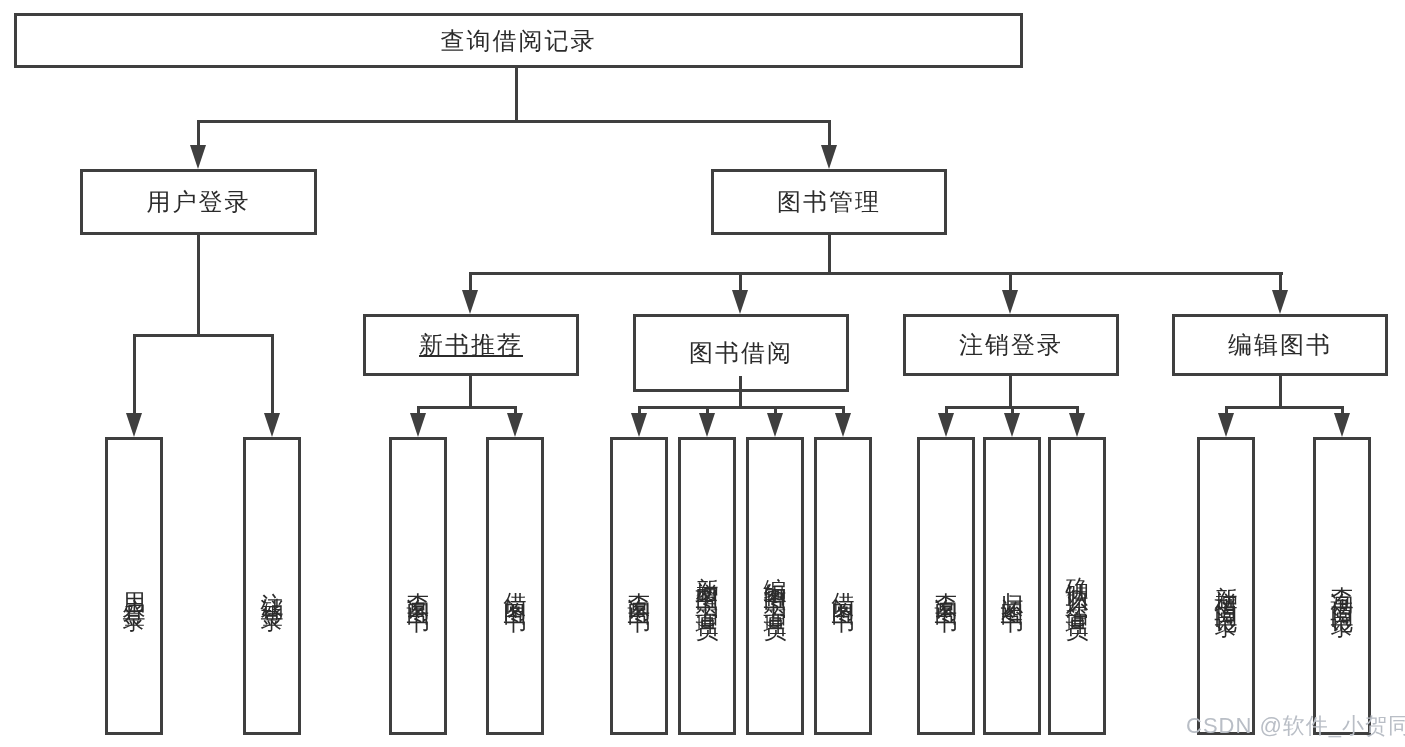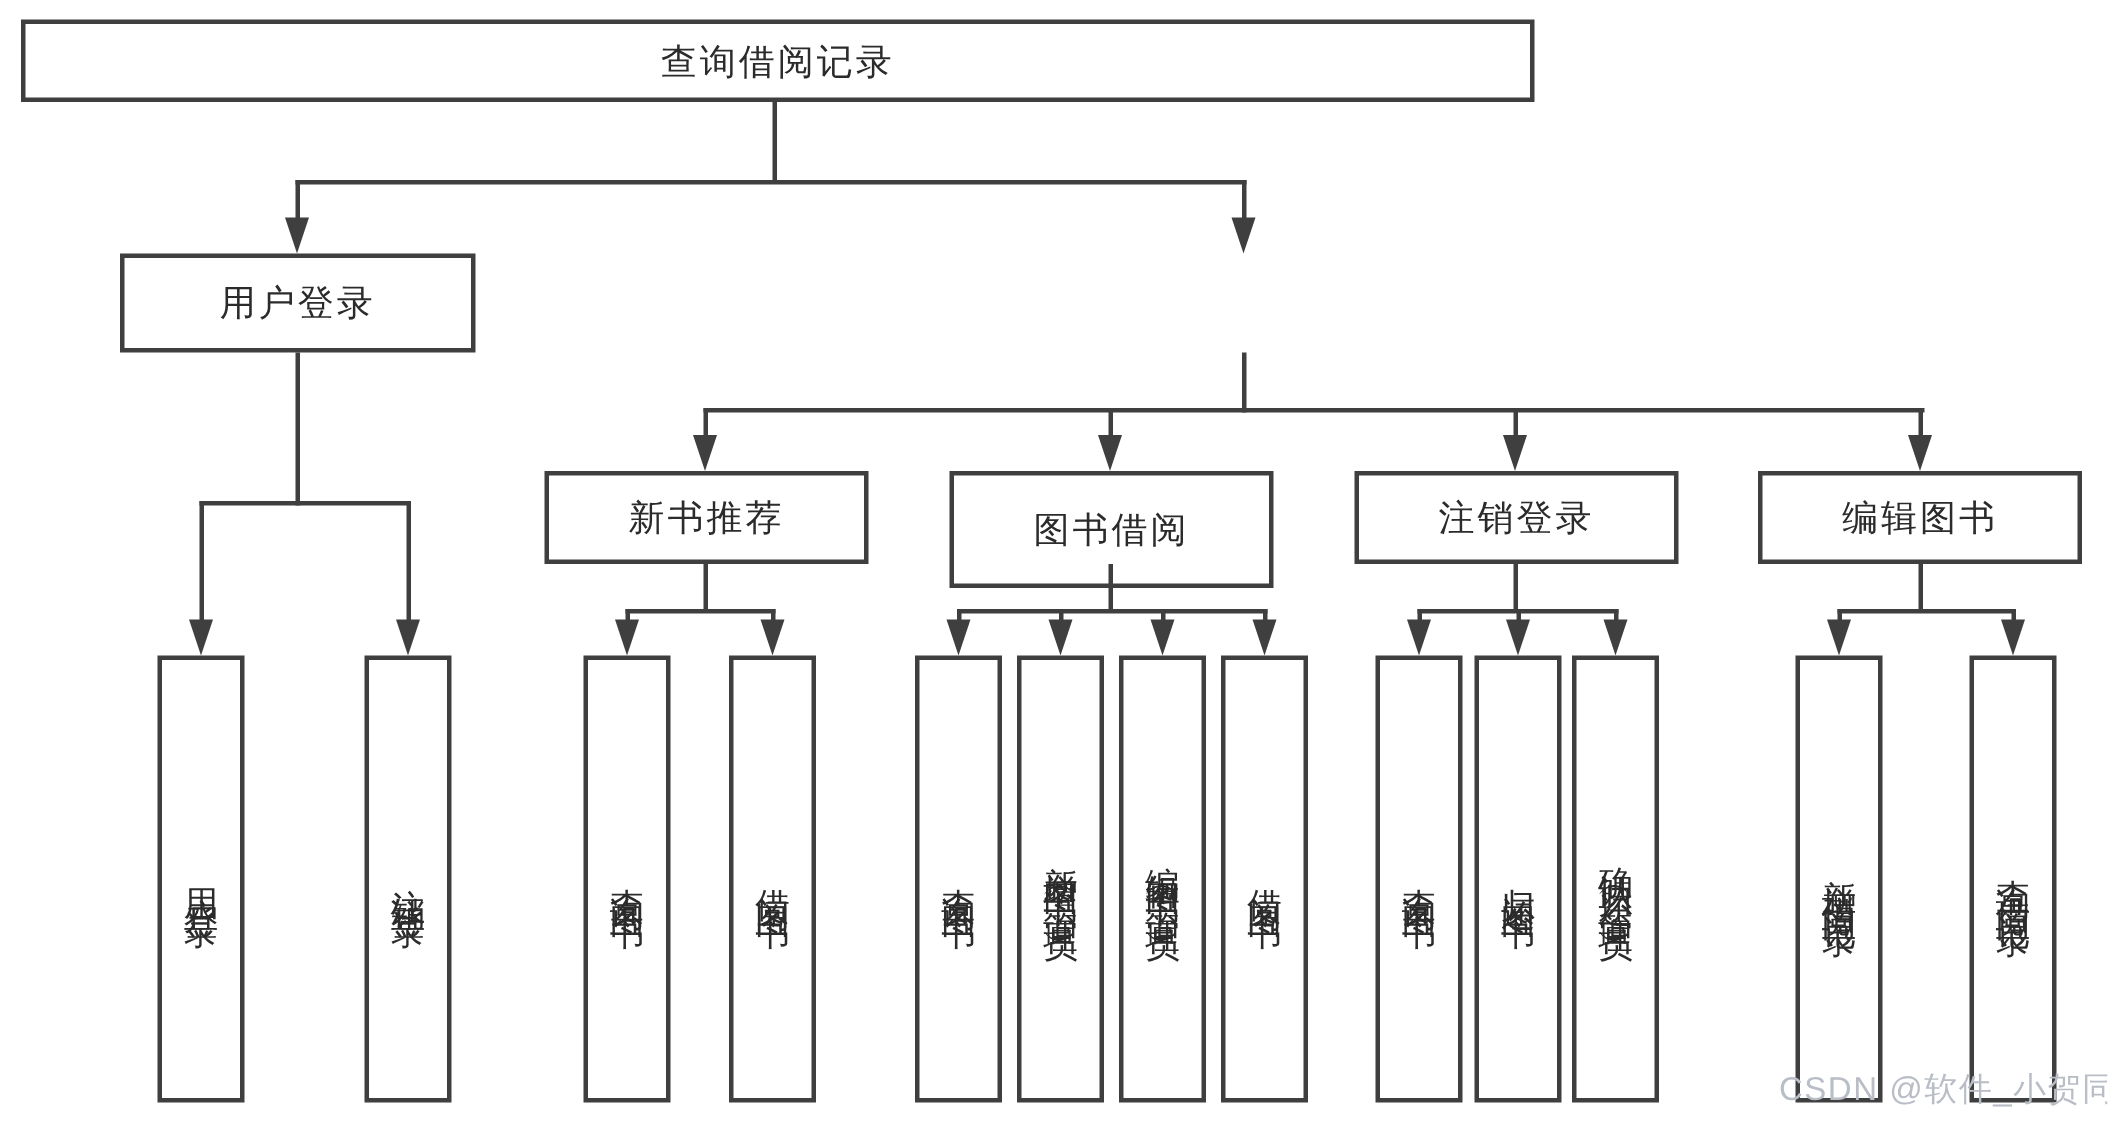--- a/index.html
+++ b/index.html
@@ -81,40 +81,41 @@
   <div class="box" style="left:14px; top:13px; width:1009px; height:55px;">查询借阅记录</div>
 
   <div class="vline" style="left:515px; top:68px; height:53px;"></div>
   <div class="hline" style="left:197px; top:120px; width:634px;"></div>
   <div class="vline" style="left:197px; top:120px; height:27px;"></div>
   <div class="vline" style="left:828px; top:120px; height:27px;"></div>
   <div class="arrow" style="left:190px; top:145px;"></div>
   <div class="arrow" style="left:821px; top:145px;"></div>
 
   <div class="box" style="left:80px; top:169px; width:237px; height:66px;">用户登录</div>
+  <div class="box" style="left:711px; top:169px; width:236px; height:66px;">图书管理</div>
 
   <div class="vline" style="left:197px; top:235px; height:102px;"></div>
   <div class="hline" style="left:133px; top:334px; width:141px;"></div>
   <div class="vline" style="left:133px; top:334px; height:80px;"></div>
   <div class="vline" style="left:271px; top:334px; height:80px;"></div>
   <div class="arrow" style="left:126px; top:413px;"></div>
   <div class="arrow" style="left:264px; top:413px;"></div>
 
   <div class="vline" style="left:828px; top:235px; height:40px;"></div>
   <div class="hline" style="left:469px; top:272px; width:814px;"></div>
   <div class="vline" style="left:469px; top:272px; height:20px;"></div>
   <div class="vline" style="left:739px; top:272px; height:20px;"></div>
   <div class="vline" style="left:1009px; top:272px; height:20px;"></div>
   <div class="vline" style="left:1279px; top:272px; height:20px;"></div>
   <div class="arrow" style="left:462px; top:290px;"></div>
   <div class="arrow" style="left:732px; top:290px;"></div>
   <div class="arrow" style="left:1002px; top:290px;"></div>
   <div class="arrow" style="left:1272px; top:290px;"></div>
 
-  <div class="box" style="left:363px; top:314px; width:216px; height:62px;">新书推荐</div>
+  <div class="box" style="left:363px; top:314px; width:216px; height:62px;text-decoration:underline;">新书推荐</div>
   <div class="box" style="left:633px; top:314px; width:216px; height:78px;">图书借阅</div>
   <div class="box" style="left:903px; top:314px; width:216px; height:62px;">注销登录</div>
   <div class="box" style="left:1172px; top:314px; width:216px; height:62px;">编辑图书</div>
 
   <div class="vline" style="left:469px; top:376px; height:32px;"></div>
   <div class="hline" style="left:417px; top:406px; width:100px;"></div>
   <div class="vline" style="left:417px; top:406px; height:10px;"></div>
   <div class="vline" style="left:514px; top:406px; height:10px;"></div>
   <div class="arrow" style="left:410px; top:413px;"></div>
   <div class="arrow" style="left:507px; top:413px;"></div>

